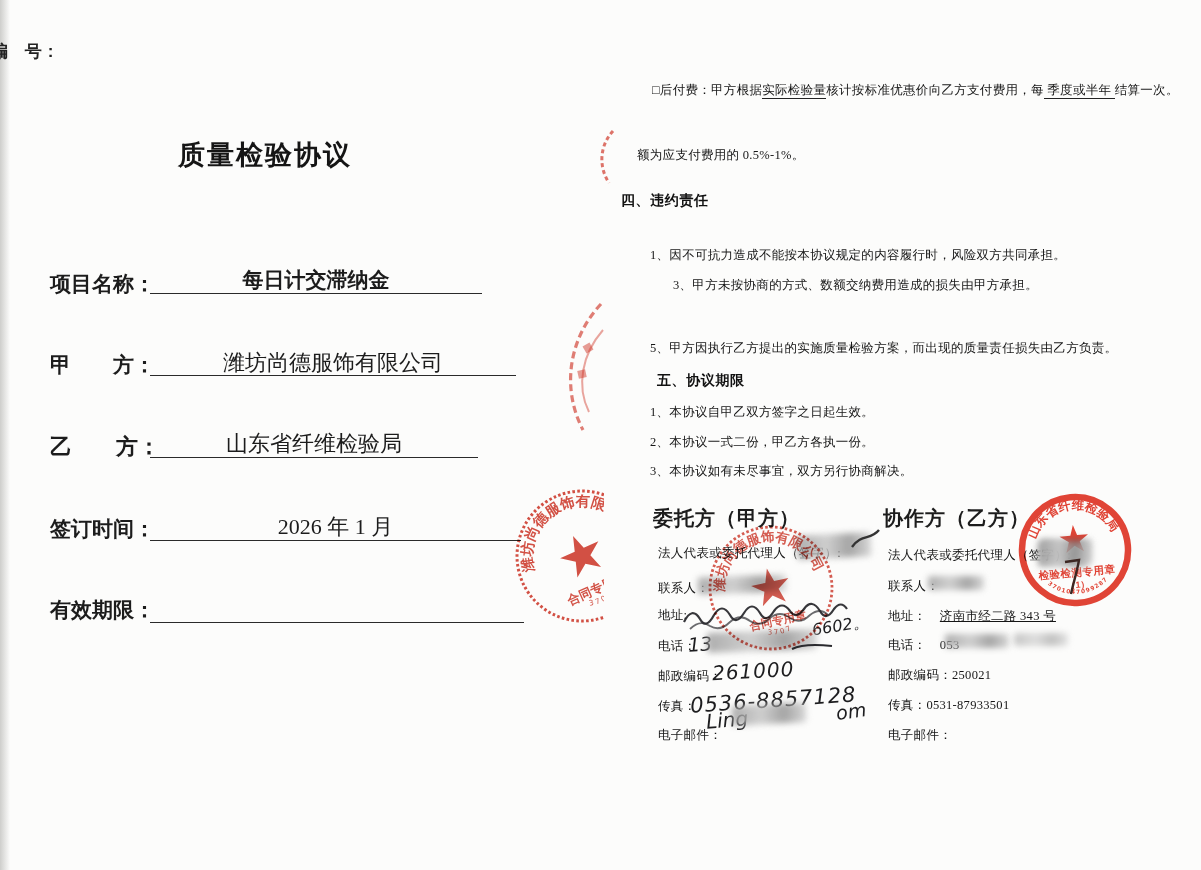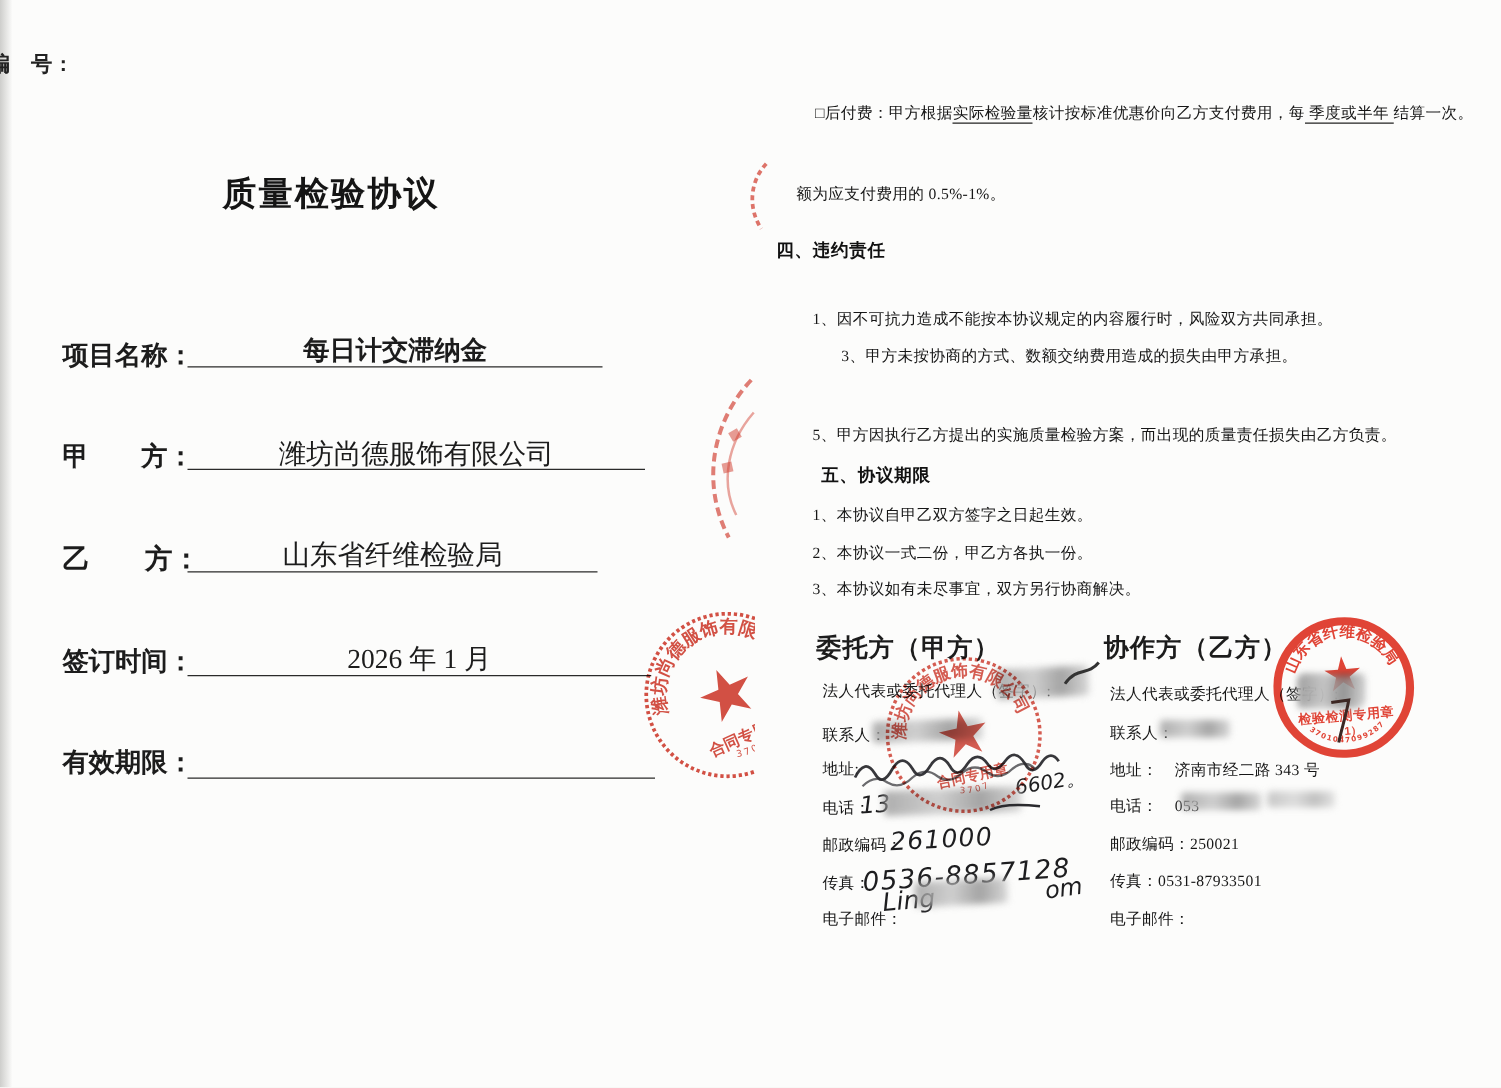--- a/index.html
+++ b/index.html
@@ -162,21 +162,21 @@
       </text>
     </svg>
   </div>
 
   <div class="abs serif b" style="left:883px;top:505px;font-size:20px;letter-spacing:1px;">协作方（乙方）</div>
 
   <div class="abs doc" style="left:888px;top:547px;">法人代表或委托代理人（签字）:</div>
   <div class="abs doc" style="left:888px;top:578px;">联系人：</div>
   <div class="abs doc" style="left:888px;top:608px;">
     <span>地址：</span>
-    <span style="margin-left:10px;">济南市经二路 343 号</span>
+    <span style="margin-left:10px;text-decoration:underline;">济南市经二路 343 号</span>
   </div>
   <div class="abs doc" style="left:888px;top:637px;">
     <span>电话：</span>
     <span style="margin-left:10px;">053</span>
   </div>
   <div class="abs doc" style="left:888px;top:667px;">
     <span>邮政编码：</span><span>250021</span>
   </div>
   <div class="abs doc" style="left:888px;top:697px;">
     <span>传真：</span><span>0531-87933501</span>

